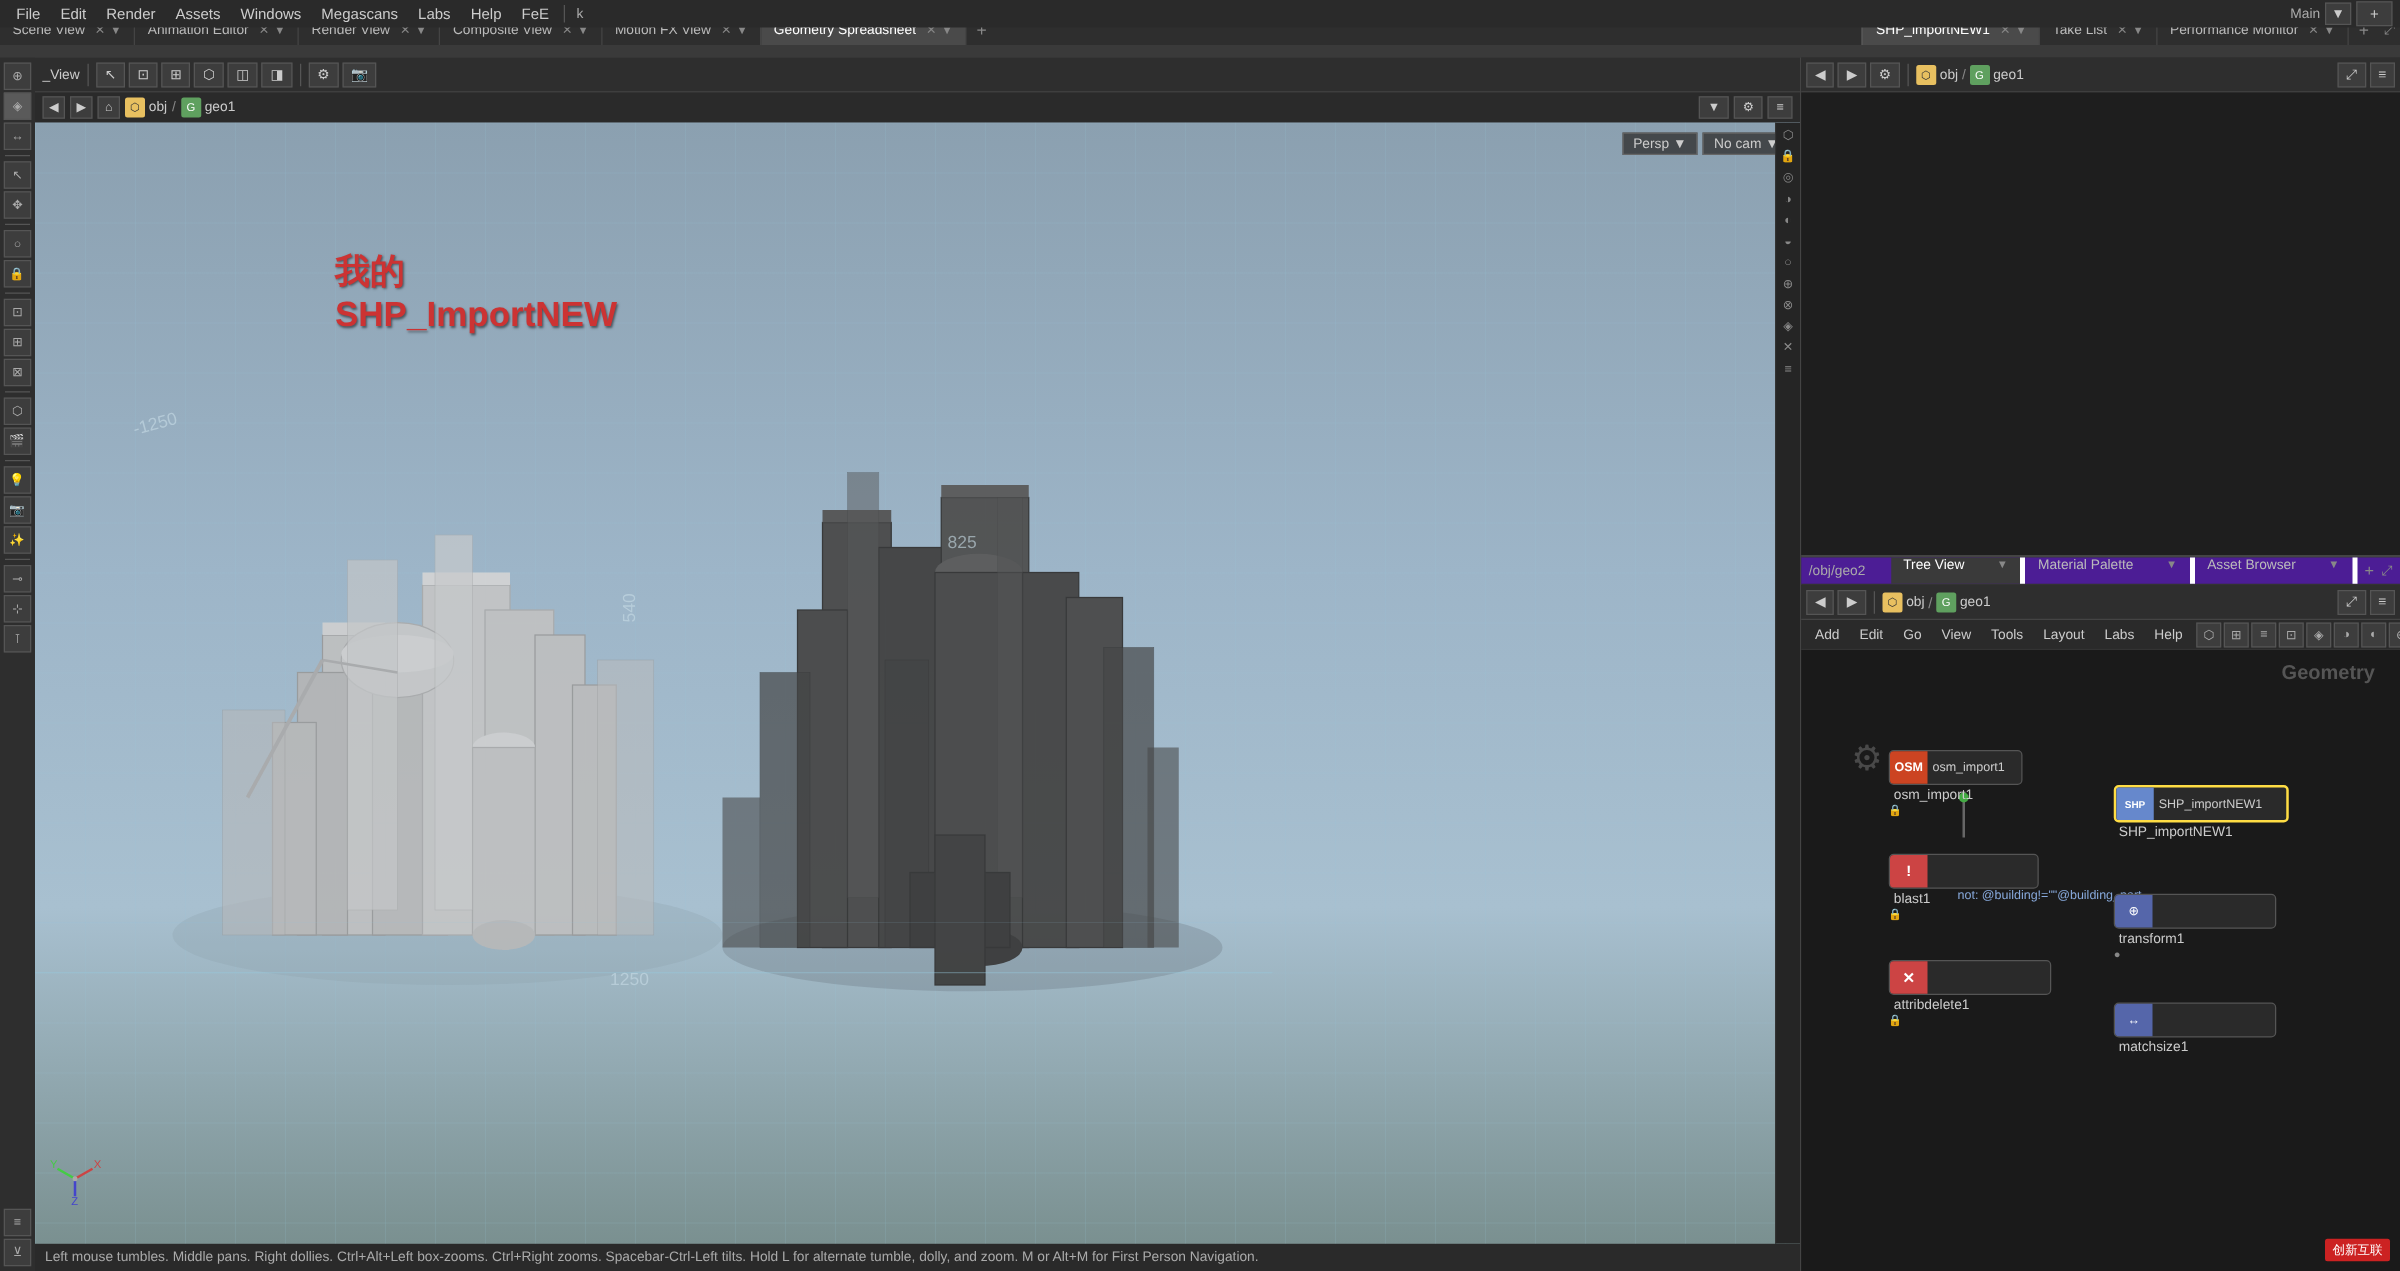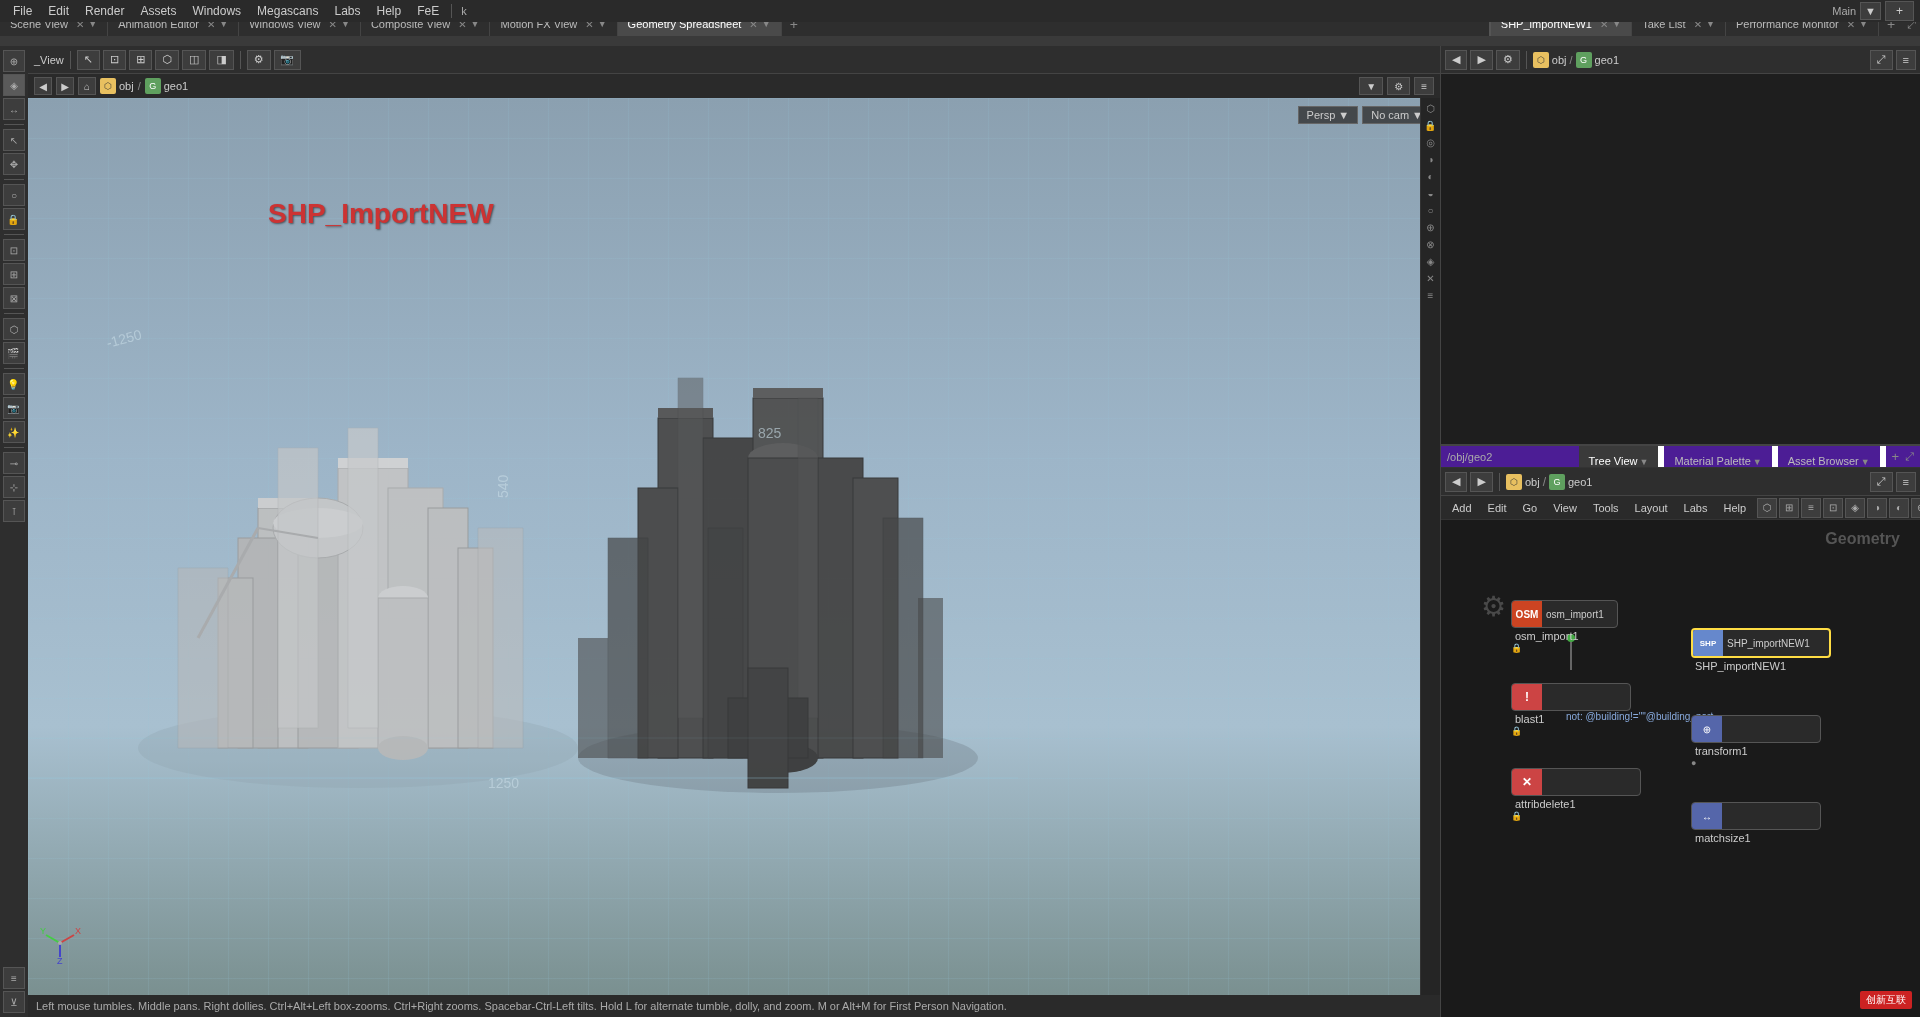--- a/index.html
+++ b/index.html
@@ -329,25 +329,26 @@
     }
 
     
     .right-bottom {
       flex: 1;
       display: flex;
       flex-direction: column;
     }
     .network-tab {
       display: flex;
-      align-items: flex-end;
+      align-items: flex-start;
       padding: 0 10px;
       color: #bbb;
-      border-right: 6px solid #ffffff;
-      cursor: pointer;
+      border-right: 4px solid #ffffff;
+      cursor: pointer;
+      gap: 24px;
     }
     .network-tab.active { background: #3a3a3a; color: #fff; }
 
     .network-toolbar {
       height: 28px;
       background: #2e2e2e;
       display: flex;
       align-items: center;
       padding: 0 4px;
       gap: 3px;
@@ -497,21 +498,21 @@
     <span>Scene View</span>
     <span class="tab-close">✕</span>
     <span style="font-size:9px;color:#888;">▼</span>
   </div>
   <div class="tab">
     <span>Animation Editor</span>
     <span class="tab-close">✕</span>
     <span style="font-size:9px;color:#888;">▼</span>
   </div>
   <div class="tab">
-    <span>Windows View</span>
+    <span>Render View</span>
     <span class="tab-close">✕</span>
     <span style="font-size:9px;color:#888;">▼</span>
   </div>
   <div class="tab">
     <span>Composite View</span>
     <span class="tab-close">✕</span>
     <span style="font-size:9px;color:#888;">▼</span>
   </div>
   <div class="tab">
     <span>Motion FX View</span>
@@ -685,20 +686,21 @@
         <line x1="0" y1="680" x2="990" y2="680" stroke="rgba(150,200,220,0.4)" stroke-width="1"></line>
         <line x1="0" y1="640" x2="990" y2="640" stroke="rgba(150,200,220,0.2)" stroke-width="0.5"></line>
 
         <text x="80" y="250" fill="rgba(200,220,230,0.6)" font-size="14" transform="rotate(-15,80,250)">-1250</text>
         <text x="730" y="340" fill="rgba(200,220,230,0.6)" font-size="14">825</text>
         <text x="480" y="400" fill="rgba(200,220,230,0.6)" font-size="14" transform="rotate(-90,480,400)">540</text>
         <text x="460" y="690" fill="rgba(200,220,230,0.6)" font-size="14">1250</text>
       </svg>
 
       <div class="vp-label-chinese" style="left:240px;top:100px;">
+        <div>我的</div>
         <div>SHP_ImportNEW</div>
       </div>
 
       <div class="camera-controls">
         <button class="cam-btn">
           <span>Persp</span>
           <span>▼</span>
         </button>
         <button class="cam-btn">
           <span>No cam</span>

